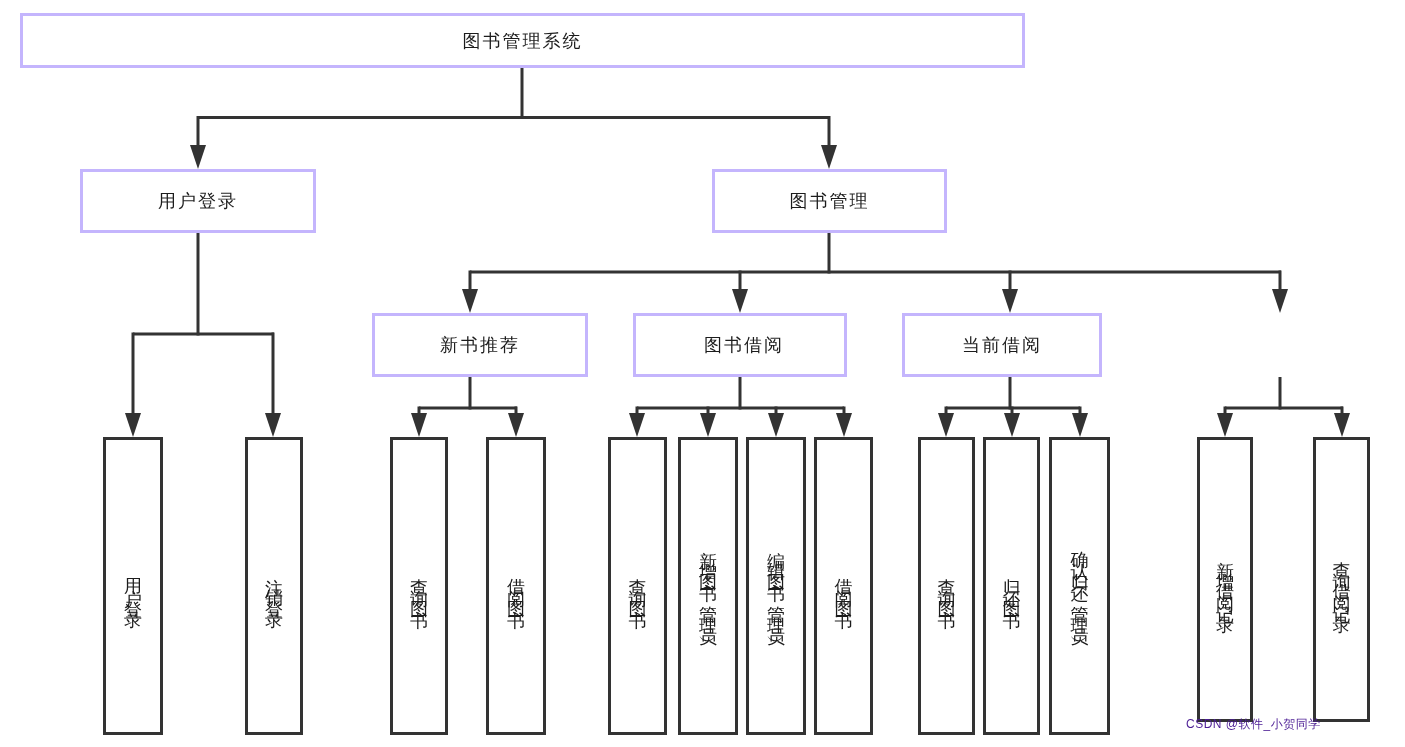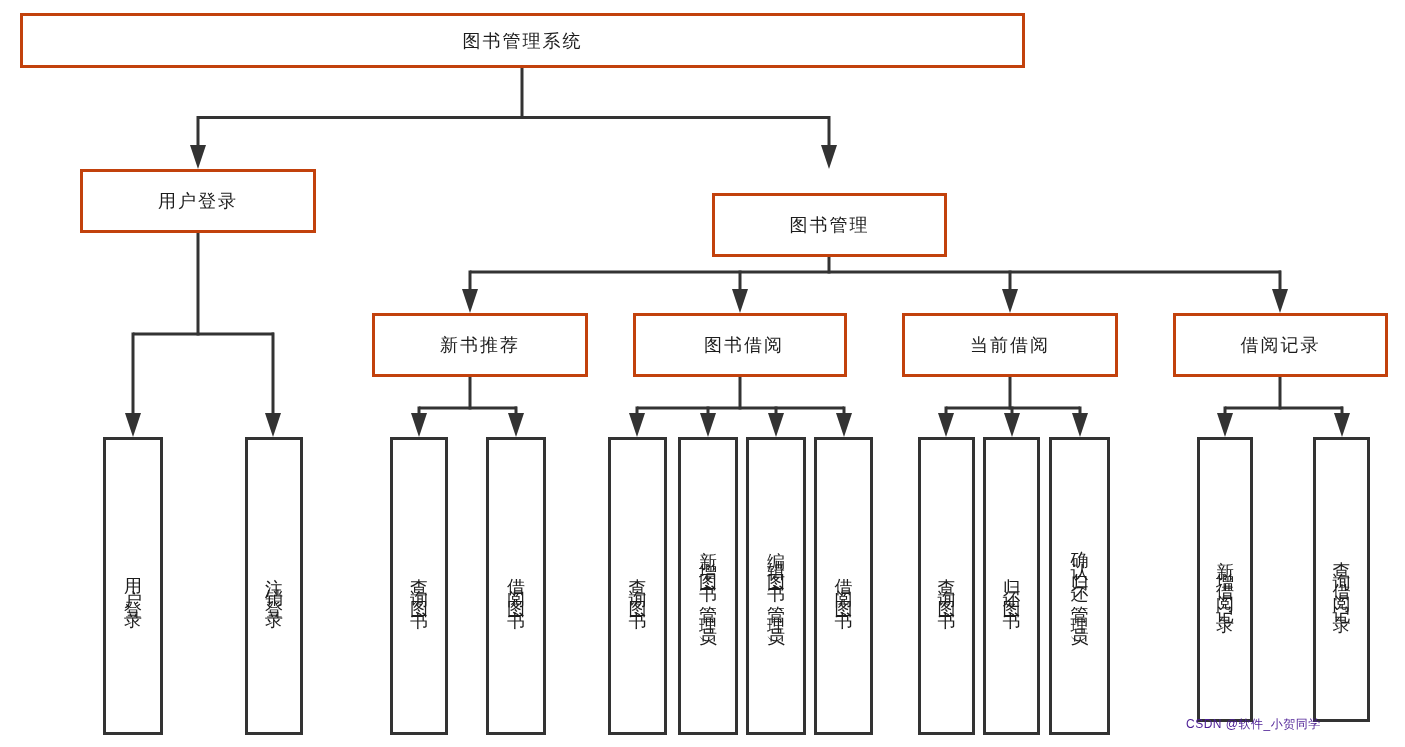--- a/index.html
+++ b/index.html
@@ -2,41 +2,41 @@
 <html><head>
 <meta charset="utf-8">
 <style>
   html,body { margin:0; padding:0; background:#ffffff; }
   #canvas {
     position:relative; width:1405px; height:747px; background:#ffffff;
     font-family:"Liberation Sans","DejaVu Sans",sans-serif; overflow:hidden;
   }
   #connector-svg { position:absolute; left:0; top:0; width:1405px; height:747px; }
   .node {
-    position:absolute; box-sizing:border-box; border:3px solid #c2410c; background:#ffffff;
+    position:absolute; box-sizing:border-box; border:3px solid #c4b5fd; background:#ffffff;
     display:flex; align-items:center; justify-content:center;
     color:#1c1c1c; font-size:18px; letter-spacing:2px; white-space:nowrap;
   }
   .vnode {
     position:absolute; box-sizing:border-box; border:3px solid #333333; background:#ffffff;
     display:flex; align-items:center; justify-content:center;
     writing-mode:vertical-rl; text-orientation:mixed;
     color:#1c1c1c; font-size:18px; letter-spacing:11px; line-height:1;
   }
   #watermark {
     position:absolute; left:1186px; top:716px; width:214px;
     color:#4c1d95; font-size:12px; letter-spacing:0.5px; white-space:nowrap;
   }
   
   #n-root           { left:20px;   top:13px;  width:1005px; height:55px; }
   #n-user-login     { left:80px;   top:169px; width:236px;  height:64px; }
-  #n-book-mgmt      { left:712px;  top:169px; width:235px;  height:64px;margin-top:24px; }
+  #n-book-mgmt      { left:712px;  top:169px; width:235px;  height:64px; }
   #n-new-book       { left:362px;  top:313px; width:216px;  height:64px;margin-left:10px; }
   #n-book-borrow    { left:633px;  top:313px; width:214px;  height:64px;padding-left:8px; }
-  #n-current-borrow { left:902px;  top:313px; width:216px;  height:64px; }
+  #n-current-borrow { left:902px;  top:313px; width:200px;  height:64px; }
   #n-borrow-record  { left:1173px; top:313px; width:215px;  height:64px; }
   
   #l-ul1 { left:103px;  top:437px; width:60px; height:298px; }
   #l-ul2 { left:245px;  top:437px; width:58px; height:298px; }
   #l-nb1 { left:390px;  top:437px; width:58px; height:298px; }
   #l-nb2 { left:486px;  top:437px; width:60px; height:298px; }
   #l-bb1 { left:608px;  top:437px; width:59px; height:298px; }
   #l-bb2 { left:678px;  top:437px; width:60px; height:298px; }
   #l-bb3 { left:746px;  top:437px; width:60px; height:298px; }
   #l-bb4 { left:814px;  top:437px; width:59px; height:298px; }
@@ -118,21 +118,20 @@
   </svg>
 
   <div class="node" id="n-root">图书管理系统</div>
 
   <div class="node" id="n-user-login">用户登录</div>
   <div class="node" id="n-book-mgmt">图书管理</div>
 
   <div class="node" id="n-new-book">新书推荐</div>
   <div class="node" id="n-book-borrow">图书借阅</div>
   <div class="node" id="n-current-borrow">当前借阅</div>
-  <div class="node" id="n-borrow-record">借阅记录</div>
 
   <div class="vnode" id="l-ul1">用户登录</div>
   <div class="vnode" id="l-ul2">注销登录</div>
 
   <div class="vnode" id="l-nb1">查询图书</div>
   <div class="vnode" id="l-nb2">借阅图书</div>
 
   <div class="vnode" id="l-bb1">查询图书</div>
   <div class="vnode" id="l-bb2">新增图书（管理员）</div>
   <div class="vnode" id="l-bb3">编辑图书（管理员）</div>

